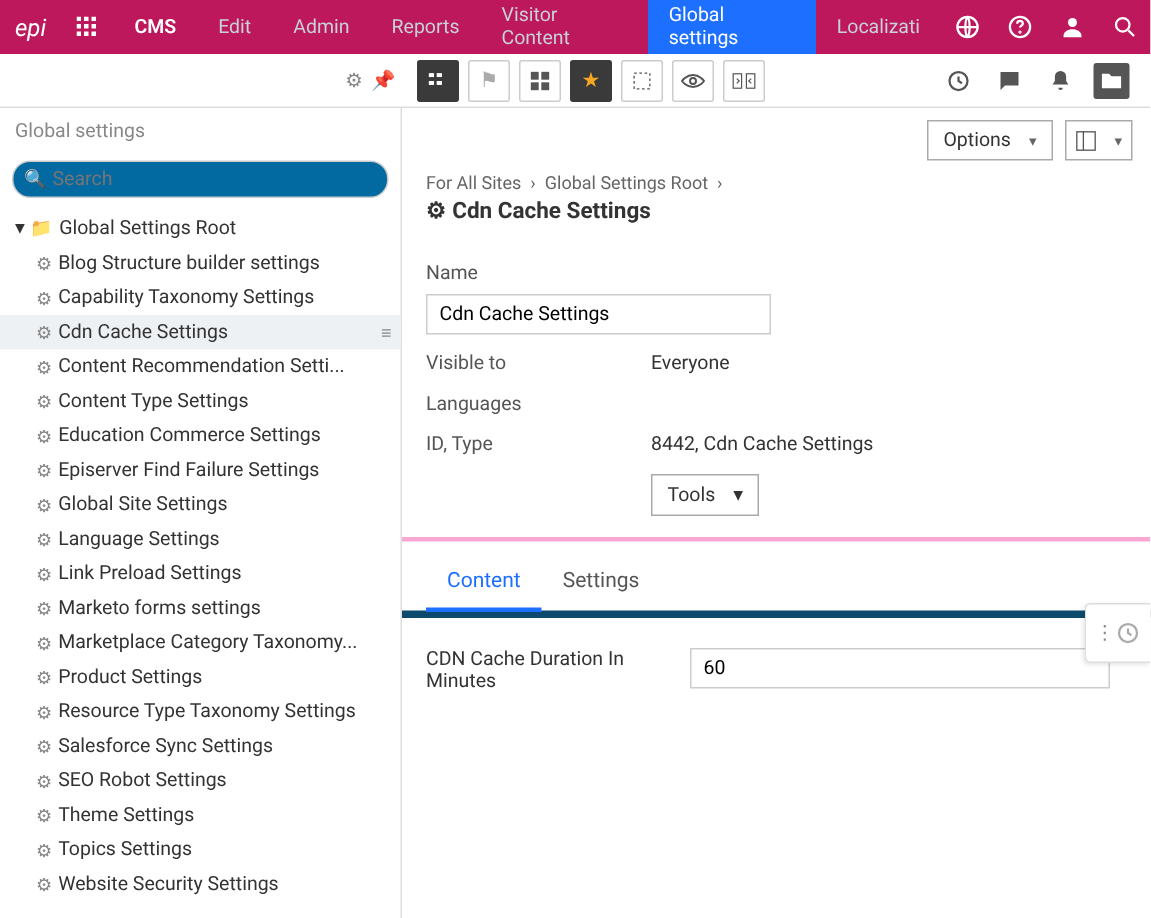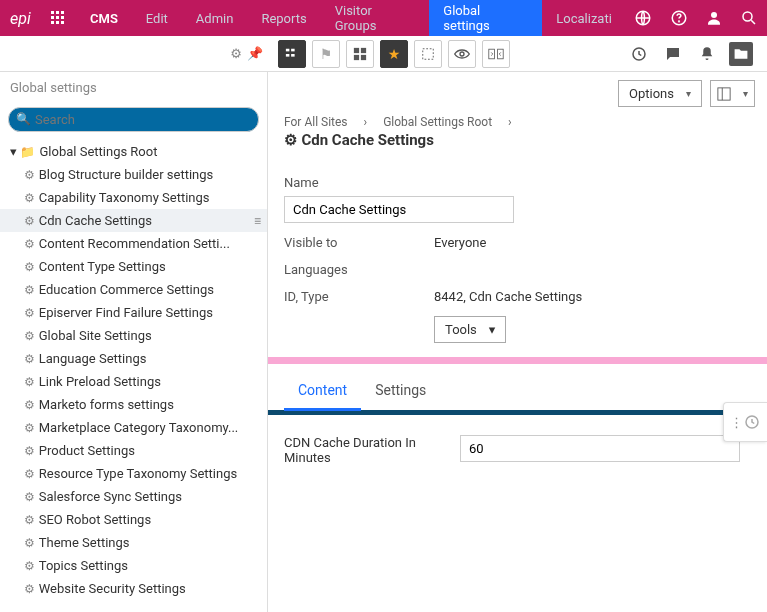--- a/index.html
+++ b/index.html
@@ -32,24 +32,24 @@
 .tree-row.root{font-weight:400}
 .tree-row .fold{color:#3b8fd6;font-size:12px}
 .tree-row .gear{color:#888;font-size:12px;margin-left:14px}
 .tree-row.sel{background:#eef1f4}
 .tree-row .lbl{flex:1;white-space:nowrap;overflow:hidden;text-overflow:ellipsis}
 .tree-row .menu{color:#888;font-size:12px}
 .content{flex:1;display:flex;flex-direction:column;overflow:hidden;position:relative}
 .opts-row{display:flex;justify-content:flex-end;padding:8px 12px;gap:8px}
 .opts-btn{border:1px solid #aaa;padding:5px 10px;font-size:13px;display:flex;align-items:center;gap:12px;cursor:pointer;background:#fff}
 .opts-btn .chev{font-size:10px;color:#666}
-.crumbs{padding:0 16px;font-size:12px;color:#666;display:flex;gap:16px;align-items:center}
+.crumbs{padding:0 16px;font-size:12px;color:#666;display:flex;gap:6px;align-items:center}
 .crumbs span{cursor:pointer}
 .page-title{padding:2px 16px 12px;font-size:15px;font-weight:700;display:flex;align-items:center;gap:4px}
-.props{padding:8px 16px;border-bottom:7px solid #f9a8d4}
+.props{padding:8px 16px;border-bottom:3px solid #f9a8d4}
 .prow{display:flex;padding:6px 0;align-items:center}
 .plabel{width:150px;color:#555}
 .pval{flex:1;color:#333}
 .pinput{border:1px solid #ccc;padding:5px 8px;width:230px;font-size:13px}
 .tools-btn{border:1px solid #aaa;padding:5px 10px;display:flex;align-items:center;gap:12px;cursor:pointer;background:#fff;font-size:13px}
 .tabs{display:flex;border-bottom:5px solid #0c4a6e;padding:0 16px;margin-top:8px}
 .tab{padding:10px 14px;cursor:pointer;font-size:14px;color:#555}
 .tab.active{color:#1d6fff;border-bottom:3px solid #1d6fff;margin-bottom:-1px}
 .form-area{padding:20px 16px;display:flex;gap:16px}
 .fld-label{width:160px}
@@ -75,21 +75,21 @@
         <rect x="10" y="5" width="3" height="3" fill="#fff"></rect>
         <rect y="10" width="3" height="3" fill="#fff"></rect>
         <rect x="5" y="10" width="3" height="3" fill="#fff"></rect>
         <rect x="10" y="10" width="3" height="3" fill="#fff"></rect>
       </svg>
   </div>
   <div class="nav-item bold">CMS</div>
   <div class="nav-item">Edit</div>
   <div class="nav-item">Admin</div>
   <div class="nav-item">Reports</div>
-  <div class="nav-item">Visitor Groups</div>
+  <div class="nav-item">Visitor Content</div>
   <div class="nav-item active">Global settings</div>
   <div class="nav-item">Localizati</div>
   <div class="spacer"></div>
   <div class="top-icon">
       <svg width="18" height="18" viewBox="0 0 24 24" fill="none" stroke="#fff" stroke-width="2">
         <circle cx="12" cy="12" r="9"></circle>
         <path d="M3 12h18M12 3c2.5 3 2.5 15 0 18M12 3c-2.5 3-2.5 15 0 18"></path>
       </svg>
     </div>
   <div class="top-icon">

